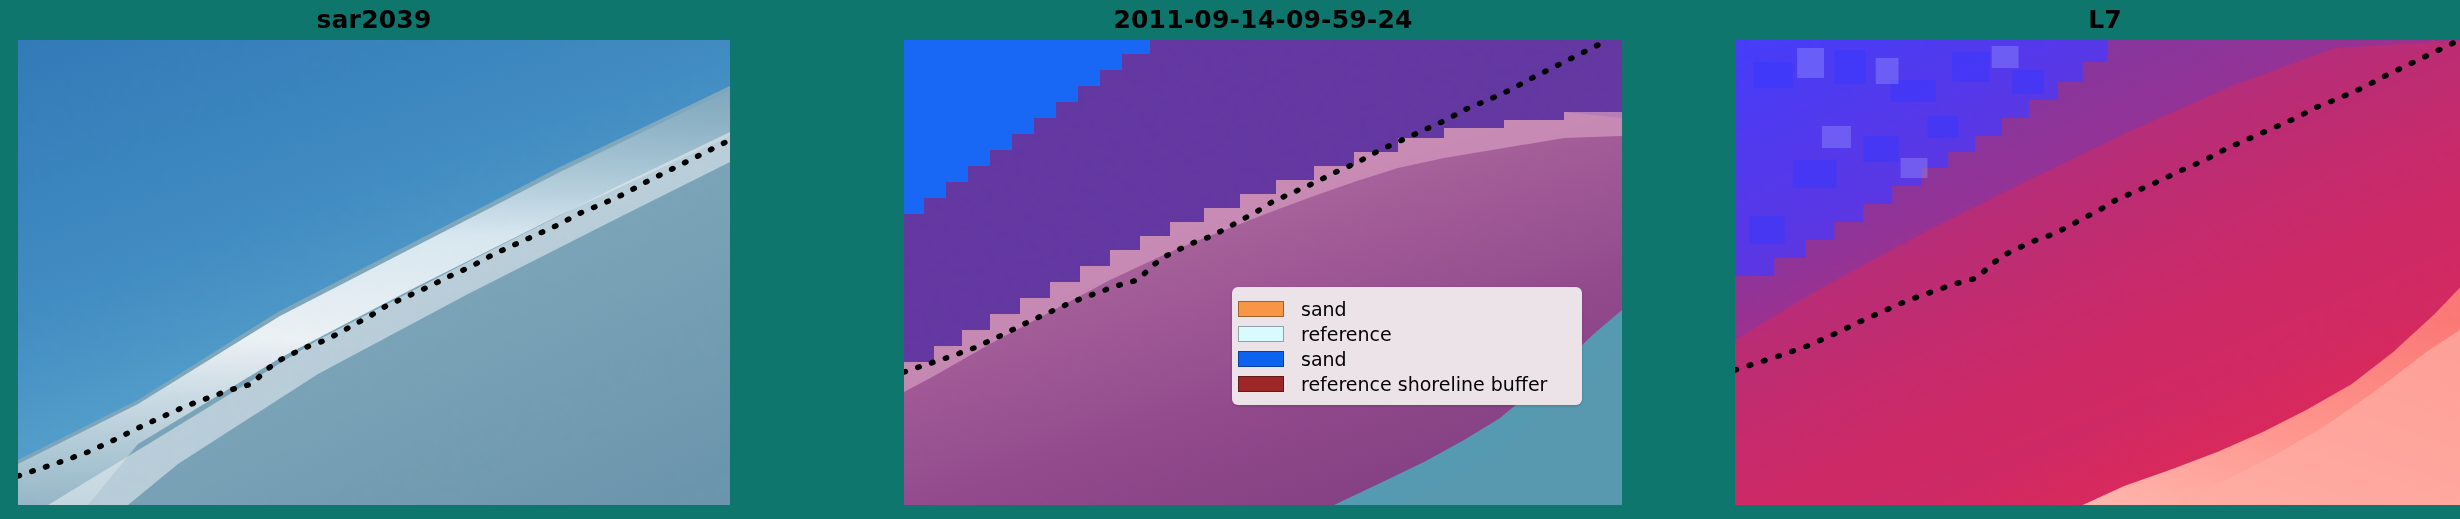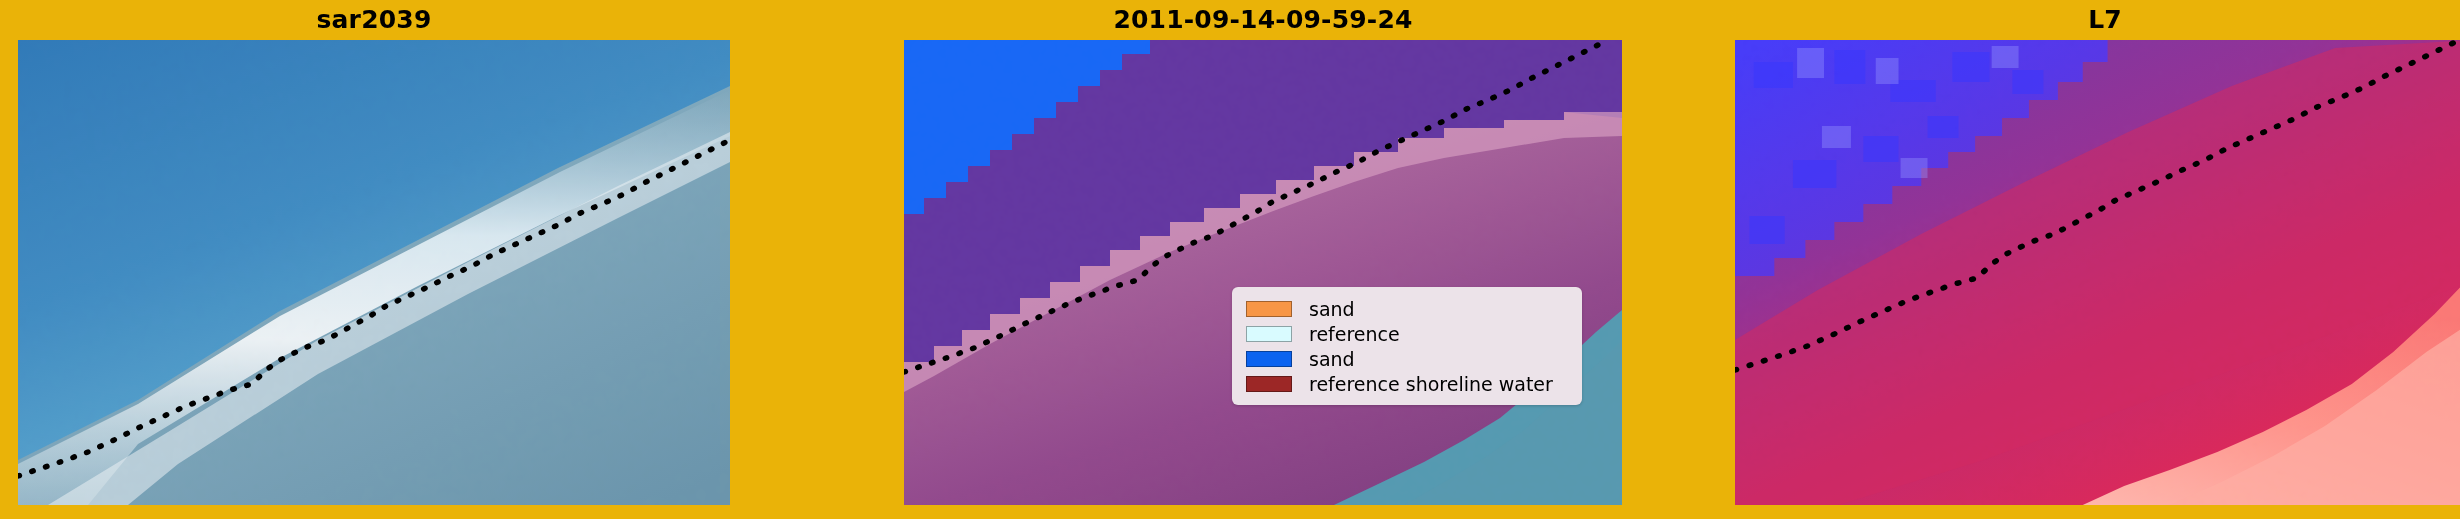--- a/index.html
+++ b/index.html
@@ -10,21 +10,21 @@
   body {
     width: 2460px;
     height: 519px;
     font-family: "DejaVu Sans", sans-serif;
     overflow: hidden;
   }
   .figure {
     position: relative;
     width: 2460px;
     height: 519px;
-    background: #eab308;
+    background: #0f766e;
   }
   .panel {
     position: absolute;
     top: 0;
     height: 519px;
   }
   .panel-title {
     position: absolute;
     top: 6px;
     left: 0;
@@ -53,21 +53,21 @@
 
   
   .legend {
     position: absolute;
     left: 1232px;
     top: 287px;
     width: 350px;
     box-sizing: border-box;
     background: #ece3e9;
     border-radius: 6px;
-    padding: 9px 12px 9px 14px;
+    padding: 9px 12px 9px 6px;
     box-shadow: 0 1px 3px rgba(0,0,0,0.18);
   }
   .legend-row {
     display: flex;
     align-items: center;
     height: 25px;
   }
   .legend-swatch {
     width: 46px;
     height: 16px;
@@ -303,18 +303,18 @@
     </div>
 
     <div class="legend-row">
       <span class="legend-swatch" style="background:#0c63f0;"></span>
       <span class="legend-label">sand</span>
     </div>
 
 
     <div class="legend-row">
       <span class="legend-swatch" style="background:#9c2726;"></span>
-      <span class="legend-label">reference shoreline water</span>
+      <span class="legend-label">reference shoreline buffer</span>
     </div>
 
   </div>
 
 </div>
 
 </body></html>

